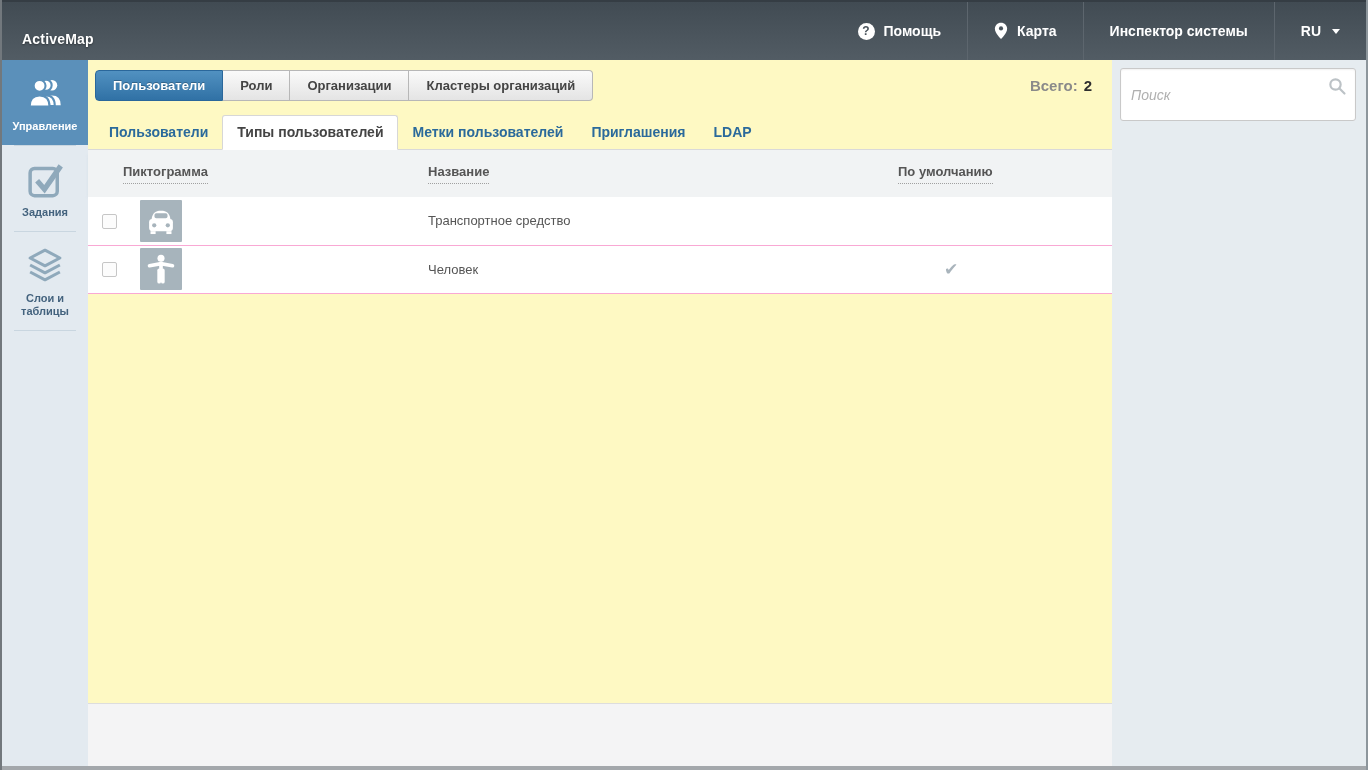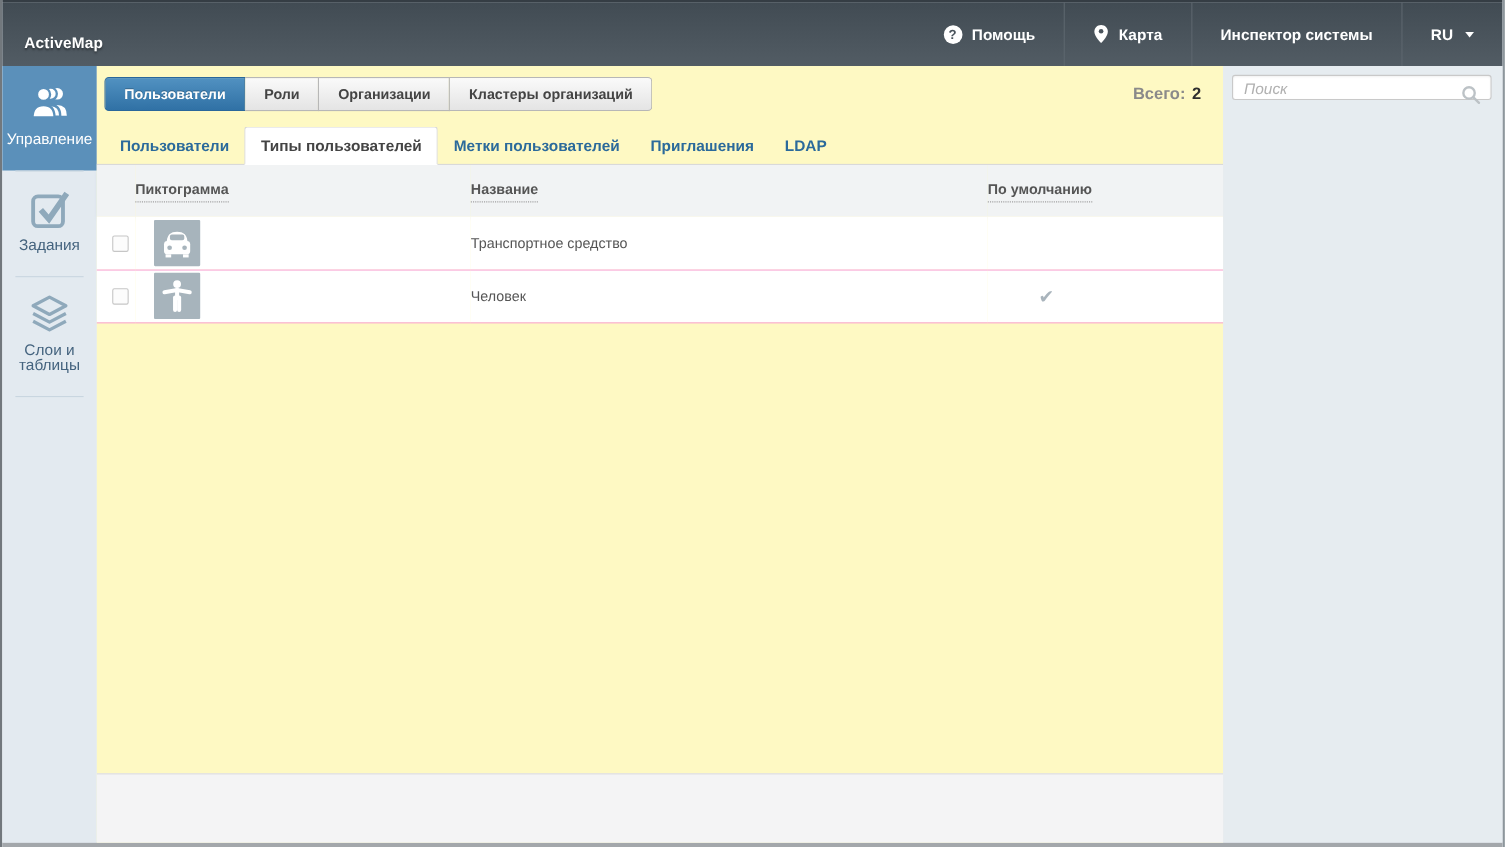--- a/index.html
+++ b/index.html
@@ -47,22 +47,22 @@
     border-left:4px solid transparent; border-right:4px solid transparent;
     border-top:5px solid #fff; margin-left:2px;
   }
 
   
   .layout { display:flex; height:706px; }
 
   
   .sidebar { width:86px; background:#e3eaf0; flex:none; }
   .side-item {
-    width:100%; padding:10px 4px 22px; text-align:center; cursor:pointer;
-    color:#44637e; font-size:14px; line-height:13px;
+    width:100%; padding:10px 4px 12px; text-align:center; cursor:pointer;
+    color:#44637e; font-size:11px; line-height:13px;font-weight:bold;
   }
   .side-item .s-icon { display:block; margin:2px auto 6px; width:42px; height:42px; color:#8fa9bb; }
   .side-item.active { background:#5b90ba; color:#fff; }
   .side-item.active .s-icon { color:#fff; }
   .side-sep { border-top:1px solid #c9d6e0; margin:0 12px; }
 
   
   .content { width:1024px; flex:none; background:#fef9c3; display:flex; flex-direction:column; }
   .content-body { flex:1; }
   .content-footer { height:63px; background:#f4f4f5; border-top:1px solid #ddd; }
@@ -128,21 +128,21 @@
     width:42px; height:42px; background:#a7b4bc; border-radius:1px;
     display:flex; align-items:center; justify-content:center;
     margin-left:17px;
   }
   .pict svg { width:34px; height:34px; }
   .default-check { color:#a9b4bc; font-size:17px; padding-left:46px; display:inline-block; }
 
   
   .rightpanel { flex:1; background:#e6ecf0; padding:8px 10px 0 8px; }
   .searchbox {
-    position:relative; width:100%; height:23px;
+    position:relative; width:100%; height:53px;
     background:#fff; border:1px solid #c9c9c9; border-radius:3px;
     box-shadow:inset 0 1px 2px rgba(0,0,0,.06);
   }
   .searchbox input {
     width:100%; height:100%; border:none; outline:none; background:transparent;
     font-style:italic; font-size:14px; color:#666; padding:0 34px 0 10px;
     font-family:"Liberation Sans", sans-serif;
   }
   .searchbox input::placeholder { color:#b0b0b0; font-style:italic; }
   .search-glyph { position:absolute; right:8px; top:7px; width:20px; height:20px; color:#bcc2c6; }

